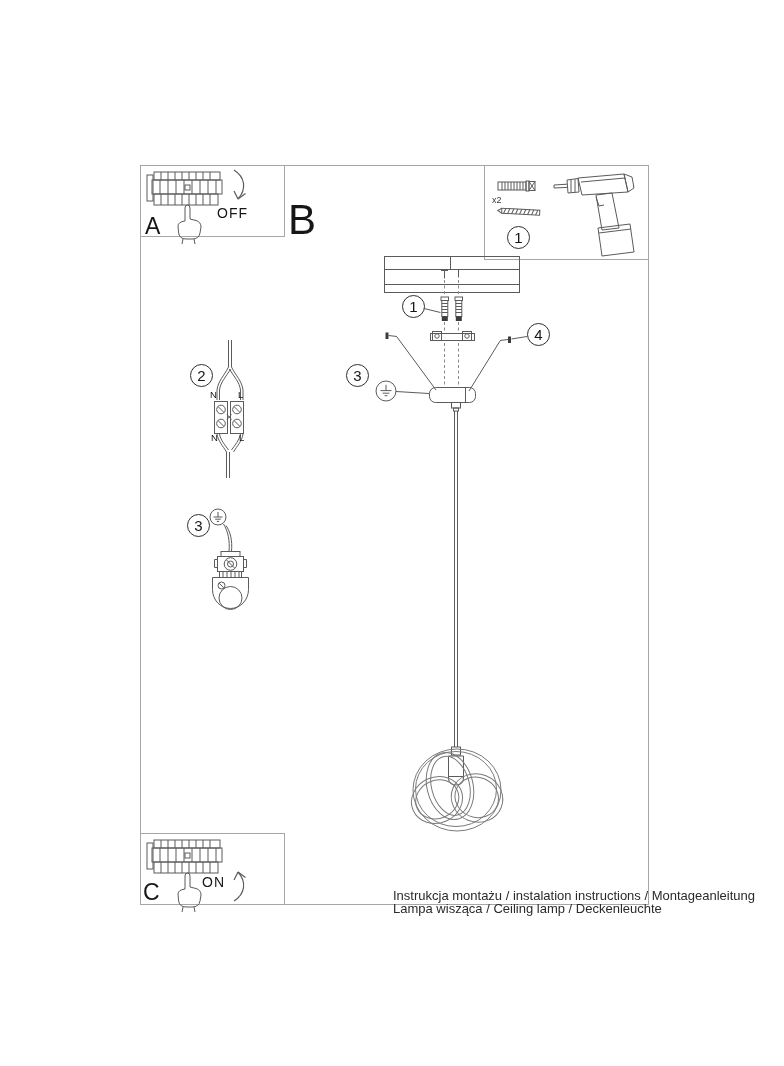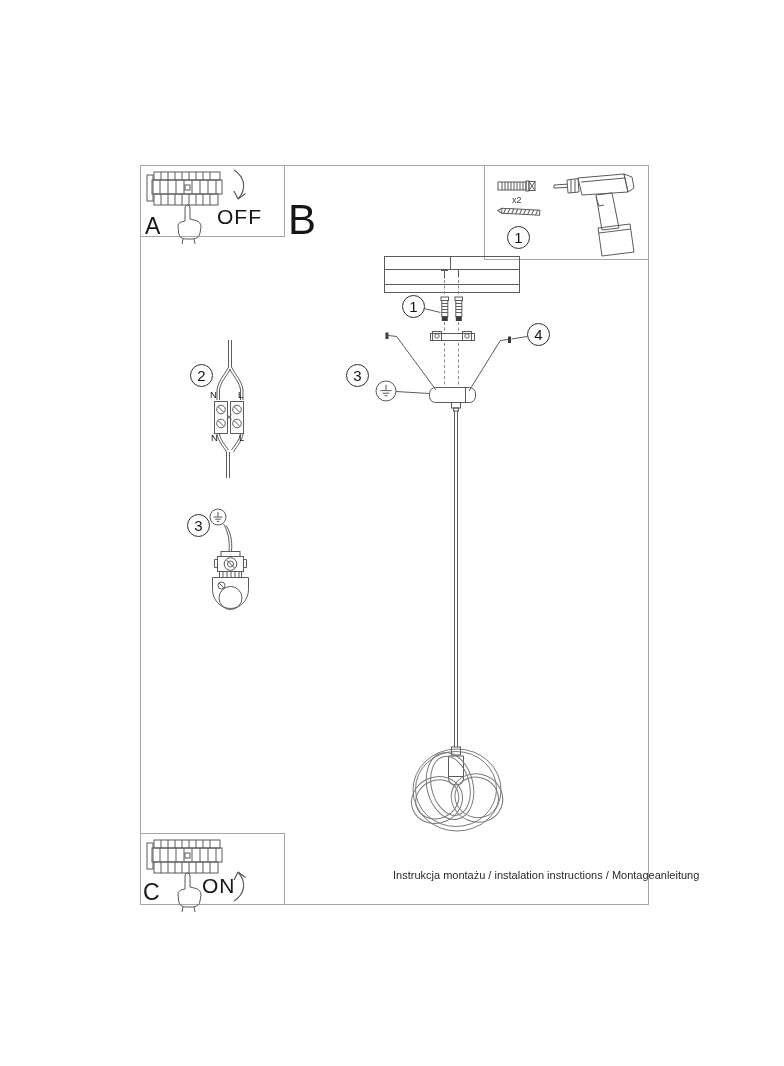--- a/index.html
+++ b/index.html
@@ -2,27 +2,27 @@
 <html><head>
 <meta charset="utf-8">
 <style>
   html,body{margin:0;padding:0;background:#fff;}
   .sheet{position:relative;width:784px;height:1066px;background:#ffffff;
          font-family:"Liberation Sans",sans-serif;color:#111;overflow:hidden;}
   svg.art{position:absolute;left:0;top:0;}
   .txt{position:absolute;white-space:nowrap;color:#161616;}
   .step-letter{font-size:23px;}
   .big-letter{font-size:42px;line-height:1;}
-  .switch-word{font-size:21px;letter-spacing:1px;text-align:right;}
+  .switch-word{font-size:14px;letter-spacing:1px;text-align:right;}
   .wire-label{font-size:9.5px;}
   .qty{font-size:9px;color:#3a3a3a;}
   .co{position:absolute;width:21px;height:21px;border:1.4px solid #2e2e2e;border-radius:50%;
       font-size:15px;line-height:21px;text-align:center;color:#161616;background:#fff;}
-  .footer-line{position:absolute;left:393px;width:258px;font-size:11px;line-height:13px;
-      color:#2a2a2a;white-space:nowrap;}
+  .footer-line{position:absolute;left:393px;width:258px;font-size:13px;line-height:13px;
+      color:#2a2a2a;white-space:nowrap;margin-top:20px;}
 </style>
 </head>
 <body>
 
 <div class="sheet">
 
   <svg class="art" width="784" height="1066" viewBox="0 0 784 1066">
     <defs>
       <g id="fusebox" fill="none" stroke="#5b5b5b" stroke-width="1">
         <rect x="-5" y="3" width="6" height="26"></rect>
@@ -212,28 +212,29 @@
       <circle cx="221.5" cy="585.5" r="3.5"></circle>
       <path d="M219.2,583.2 L223.8,587.8"></path>
     </g>
   </svg>
 
   <div class="txt step-letter" style="left:145px;top:213px">A</div>
   <div class="txt switch-word" style="left:217px;top:205px">OFF</div>
   <div class="txt big-letter" style="left:288px;top:199px">B</div>
   <div class="txt step-letter" style="left:143px;top:879px">C</div>
   <div class="txt switch-word" style="left:202px;top:874px">ON</div>
-  <div class="txt qty" style="left:512px;top:195px">x2</div>
+  <div class="txt qty" style="left:492px;top:195px">x2</div>
 
   <div class="co" style="left:507px;top:226px">1</div>
   <div class="co" style="left:402px;top:295px">1</div>
   <div class="co" style="left:527px;top:323px">4</div>
   <div class="co" style="left:346px;top:364px">3</div>
   <div class="co" style="left:190px;top:364px">2</div>
   <div class="co" style="left:187px;top:514px">3</div>
 
   <div class="txt wire-label" style="left:210px;top:389px">N</div>
   <div class="txt wire-label" style="left:238px;top:389px">L</div>
   <div class="txt wire-label" style="left:211px;top:432px">N</div>
   <div class="txt wire-label" style="left:239px;top:432px">L</div>
 
   <div class="footer-line" style="top:869px">Instrukcja montażu / instalation instructions / Montageanleitung</div>
+  <div class="footer-line" style="top:882px">Lampa wisząca / Ceiling lamp / Deckenleuchte</div>
 </div>
 
 </body></html>

